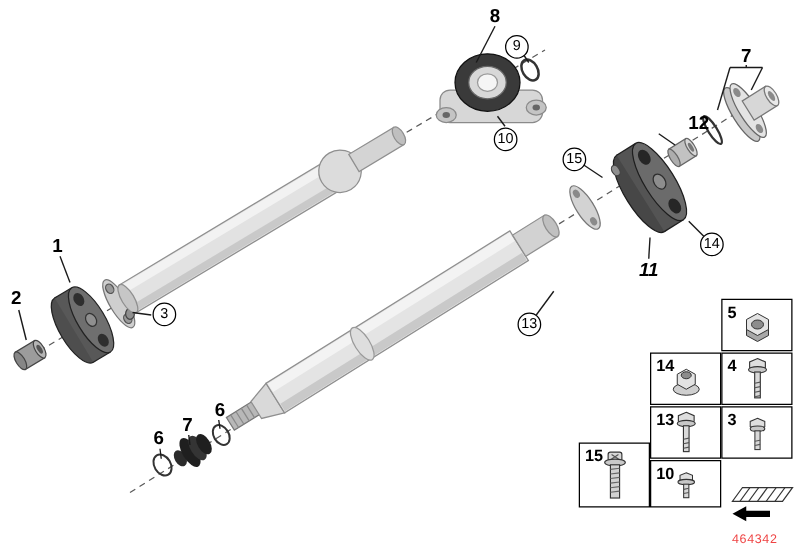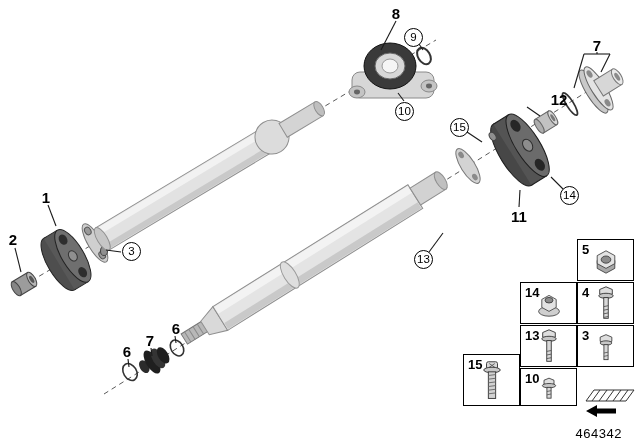--- a/index.html
+++ b/index.html
@@ -19,21 +19,21 @@
     background:#fff;display:flex;align-items:center;justify-content:center;
     font-size:11.5px;color:#000;line-height:1;z-index:3;box-sizing:border-box;
   }
   .cell{
     position:absolute;border:1.2px solid #000;background:#fff;box-sizing:border-box;z-index:2;
   }
   .cell-num{position:absolute;top:2px;left:4px;font-size:13px;font-weight:bold;color:#000;}
   .cell-icon{position:absolute;bottom:2px;left:50%;transform:translateX(-50%);}
   .dir-box{position:absolute;z-index:2;}
   .part-number{
-    position:absolute;right:18px;top:426px;font-size:13px;color:#000000;letter-spacing:.5px;z-index:3;
+    position:absolute;right:18px;top:426px;font-size:10px;color:#ef4444;letter-spacing:.5px;z-index:3;
   }
 </style>
 </head>
 <body>
 
 <div class="stage">
 
   <svg class="art" width="640" height="448" viewBox="0 0 640 448">
 
     <line class="dash" x1="16" y1="290" x2="436" y2="40"></line>
@@ -178,21 +178,21 @@
     </g>
   </svg>
 
   <div class="callout-plain" style="left:396px;top:13px;">8</div>
   <div class="callout-circled" style="left:404px;top:28px;">9</div>
   <div class="callout-circled" style="left:395px;top:102px;">10</div>
   <div class="callout-plain" style="left:597px;top:45px;">7</div>
   <div class="callout-plain" style="left:524px;top:99px;margin-left:35px;">12</div>
   <div class="callout-circled" style="left:450px;top:118px;">15</div>
   <div class="callout-circled" style="left:560px;top:186px;">14</div>
-  <div class="callout-plain" style="left:519px;top:216px;">11</div>
+  <div class="callout-plain" style="left:519px;top:216px;font-style:italic;">11</div>
   <div class="callout-circled" style="left:414px;top:250px;">13</div>
   <div class="callout-plain" style="left:46px;top:197px;">1</div>
   <div class="callout-plain" style="left:13px;top:239px;">2</div>
   <div class="callout-circled" style="left:122px;top:242px;">3</div>
   <div class="callout-plain" style="left:176px;top:328px;">6</div>
   <div class="callout-plain" style="left:150px;top:340px;">7</div>
   <div class="callout-plain" style="left:127px;top:351px;">6</div>
 
   <div class="cell" style="left:577px;top:239px;width:57px;height:42px;">
     <span class="cell-num">5</span>

